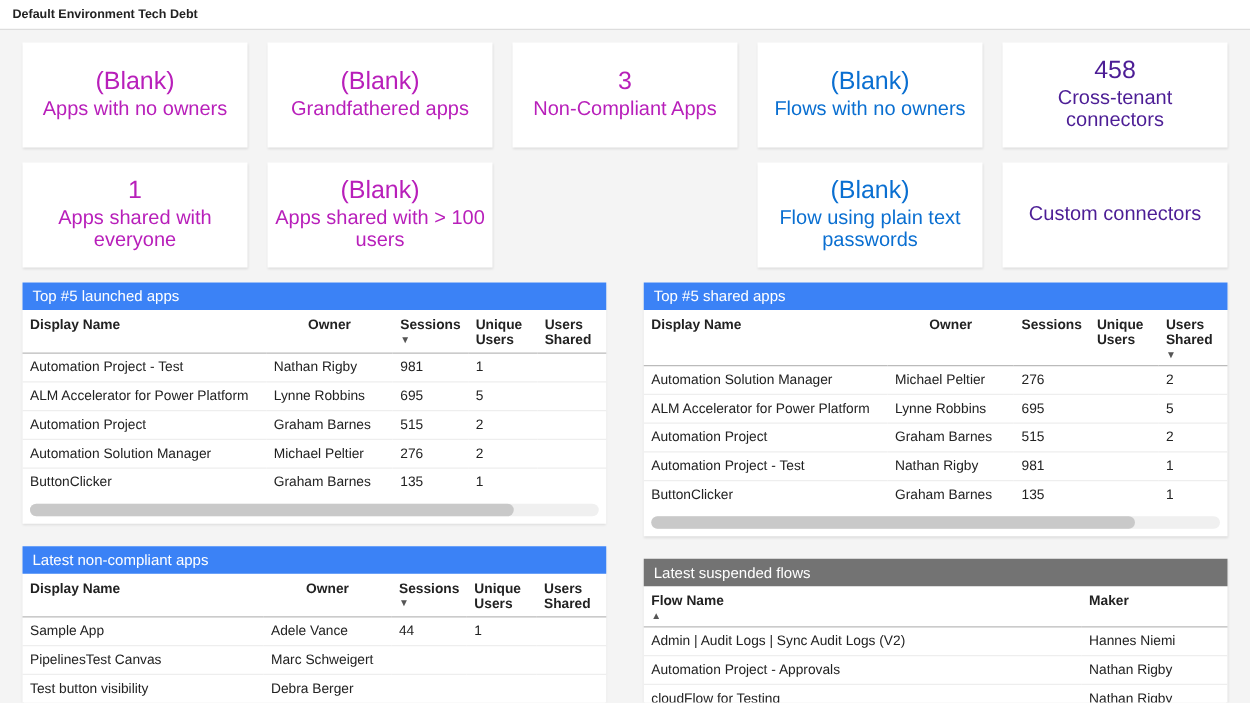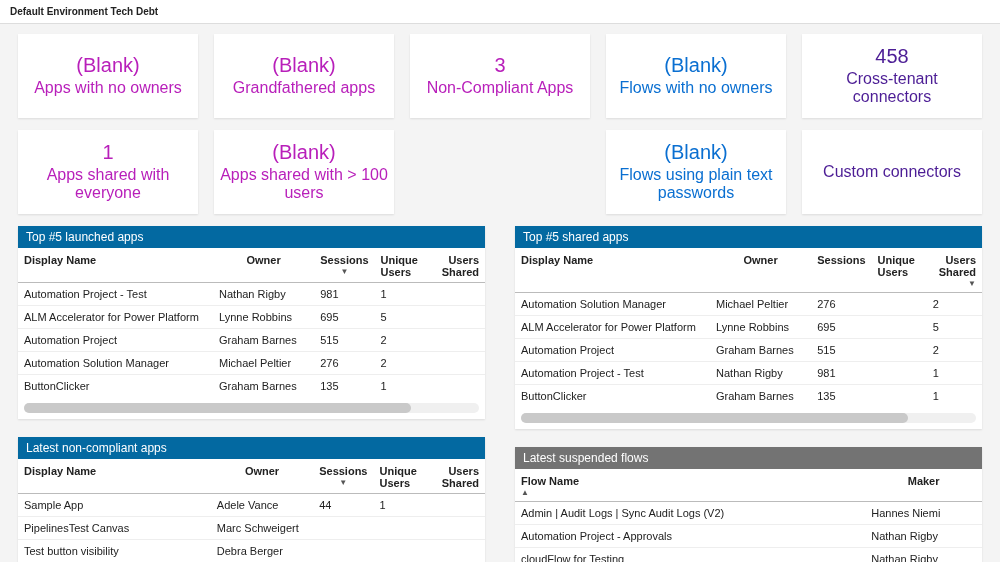--- a/index.html
+++ b/index.html
@@ -66,21 +66,21 @@
     box-shadow: 0 1px 2px rgba(0,0,0,0.1);
     display: flex;
     flex-direction: column;
   }
   .panel-title {
     color: #fff;
     font-size: 12px;
     padding: 4px 8px;
     font-weight: 400;
   }
-  .bg-purple { background: #0369a1; }
+  .bg-purple { background: #3b82f6; }
   .bg-blue   { background: #737373; }
 
   table {
     width: 100%;
     border-collapse: collapse;
     font-size: 11px;
   }
   thead th {
     text-align: left;
     font-weight: 700;
@@ -112,25 +112,25 @@
     border-radius: 5px;
   }
   .hscroll .thumb {
     height: 100%;
     width: 85%;
     background: #c9c9c9;
     border-radius: 5px;
   }
   .col-dn { width: 42%; }
   .col-ow { width: 22%; text-align: center; }
-  .col-s  { width: 12%; text-align: center; }
+  .col-s  { width: 12%; }
   .col-u  { width: 12%; }
-  .col-sh { width: 12%; text-align: right; }
+  .col-sh { width: 12%; }
   .col-fn { width: 75%; }
-  .col-mk { width: 25%; text-align: center; }
+  .col-mk { width: 25%; }
 </style>
 </head>
 <body>
 
 <div class="page-header">
   <h1>Default Environment Tech Debt</h1>
 </div>
 
 <div class="content">
 
@@ -161,21 +161,21 @@
         <div class="value">1</div>
         <div class="label">Apps shared with everyone</div>
       </div>
       <div class="card c-purple">
         <div class="value">(Blank)</div>
         <div class="label">Apps shared with &gt; 100 users</div>
       </div>
       <div class="card spacer"></div>
       <div class="card c-blue">
         <div class="value">(Blank)</div>
-        <div class="label">Flows using plain text passwords</div>
+        <div class="label">Flow using plain text passwords</div>
       </div>
       <div class="card c-green">
         <div class="label">Custom connectors</div>
       </div>
     </div>
 
   <div class="panels">
     <div class="col">
 
       <div class="panel">

